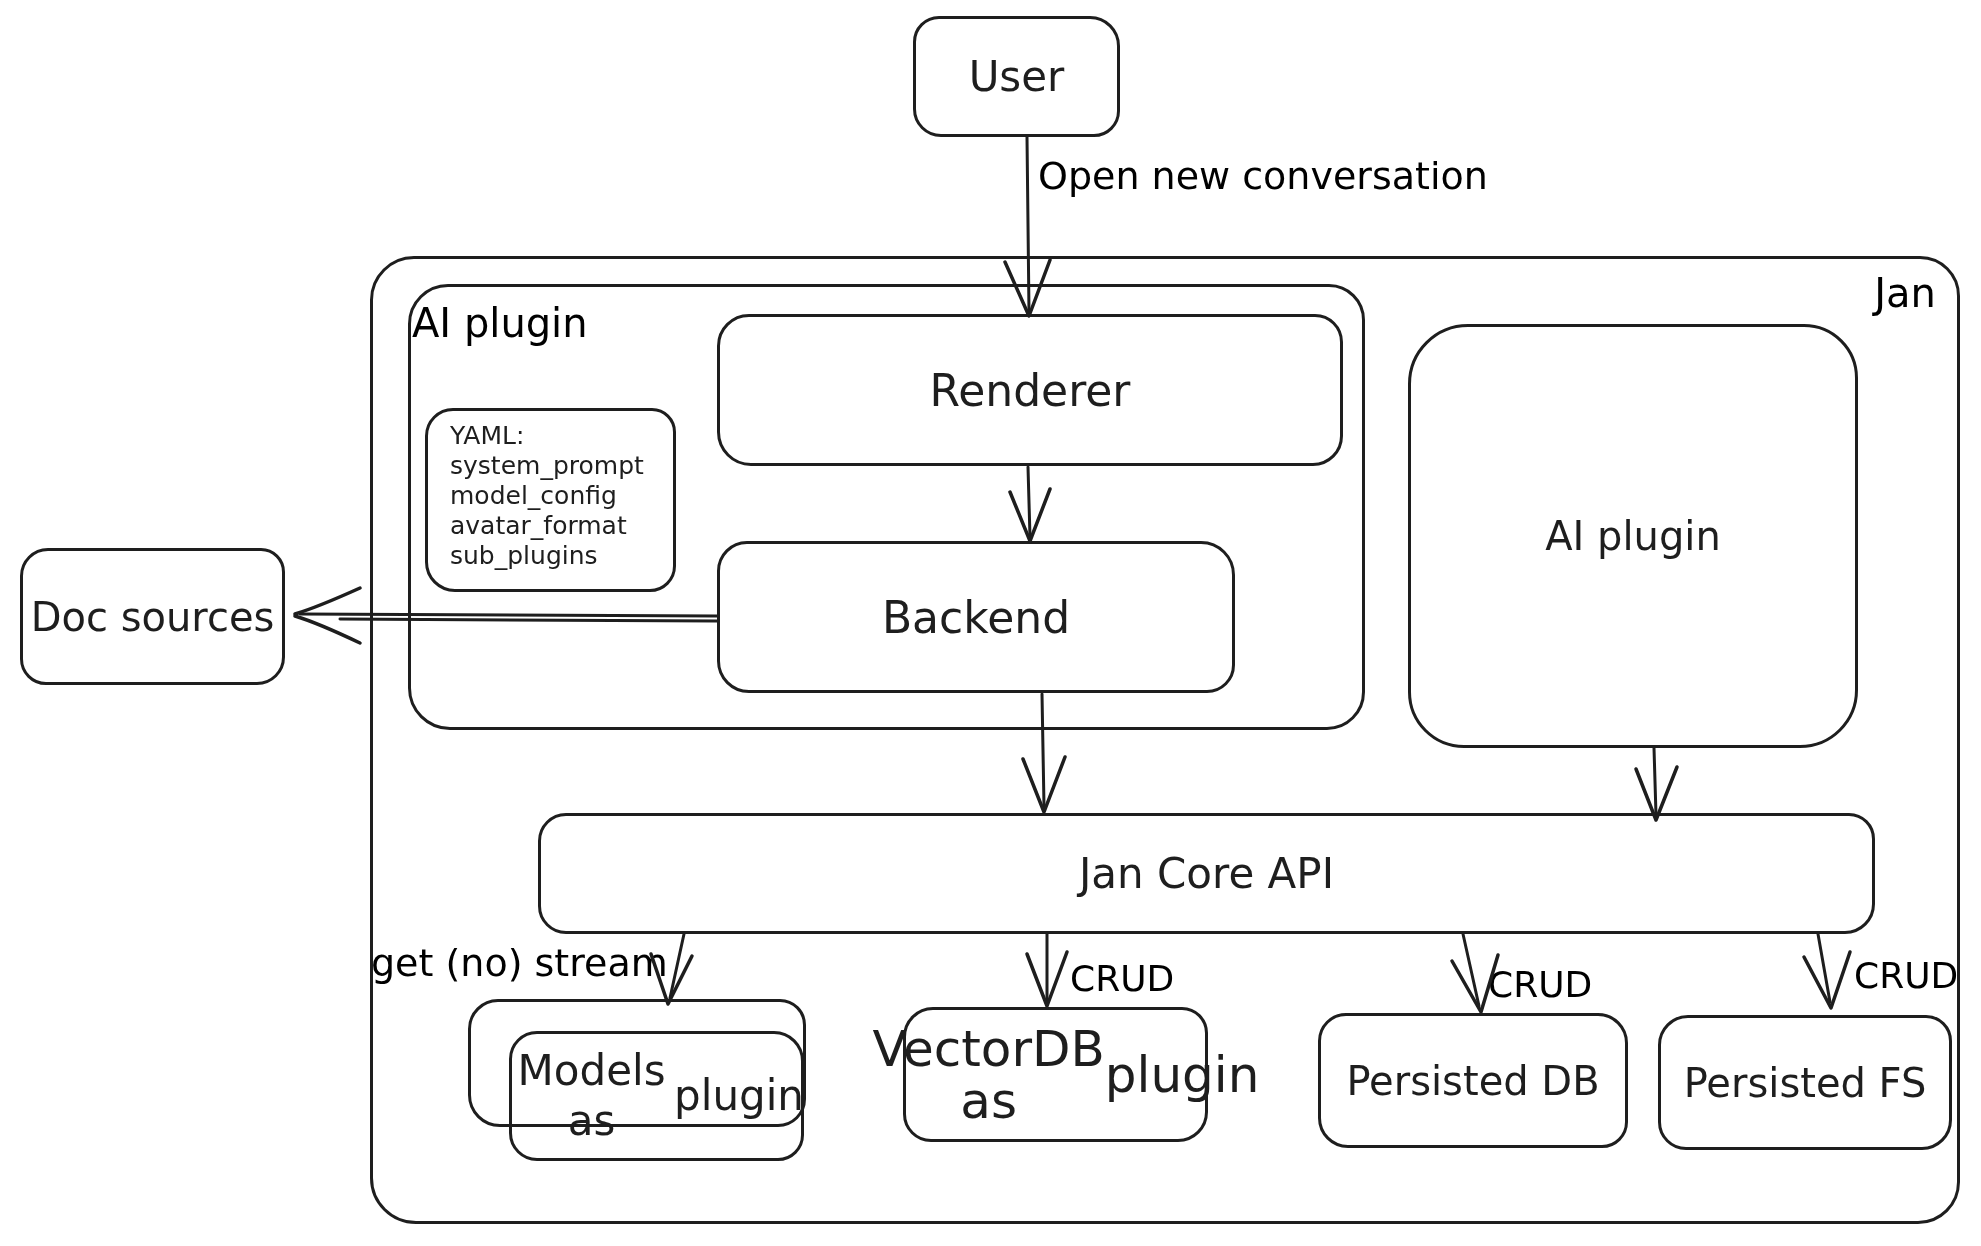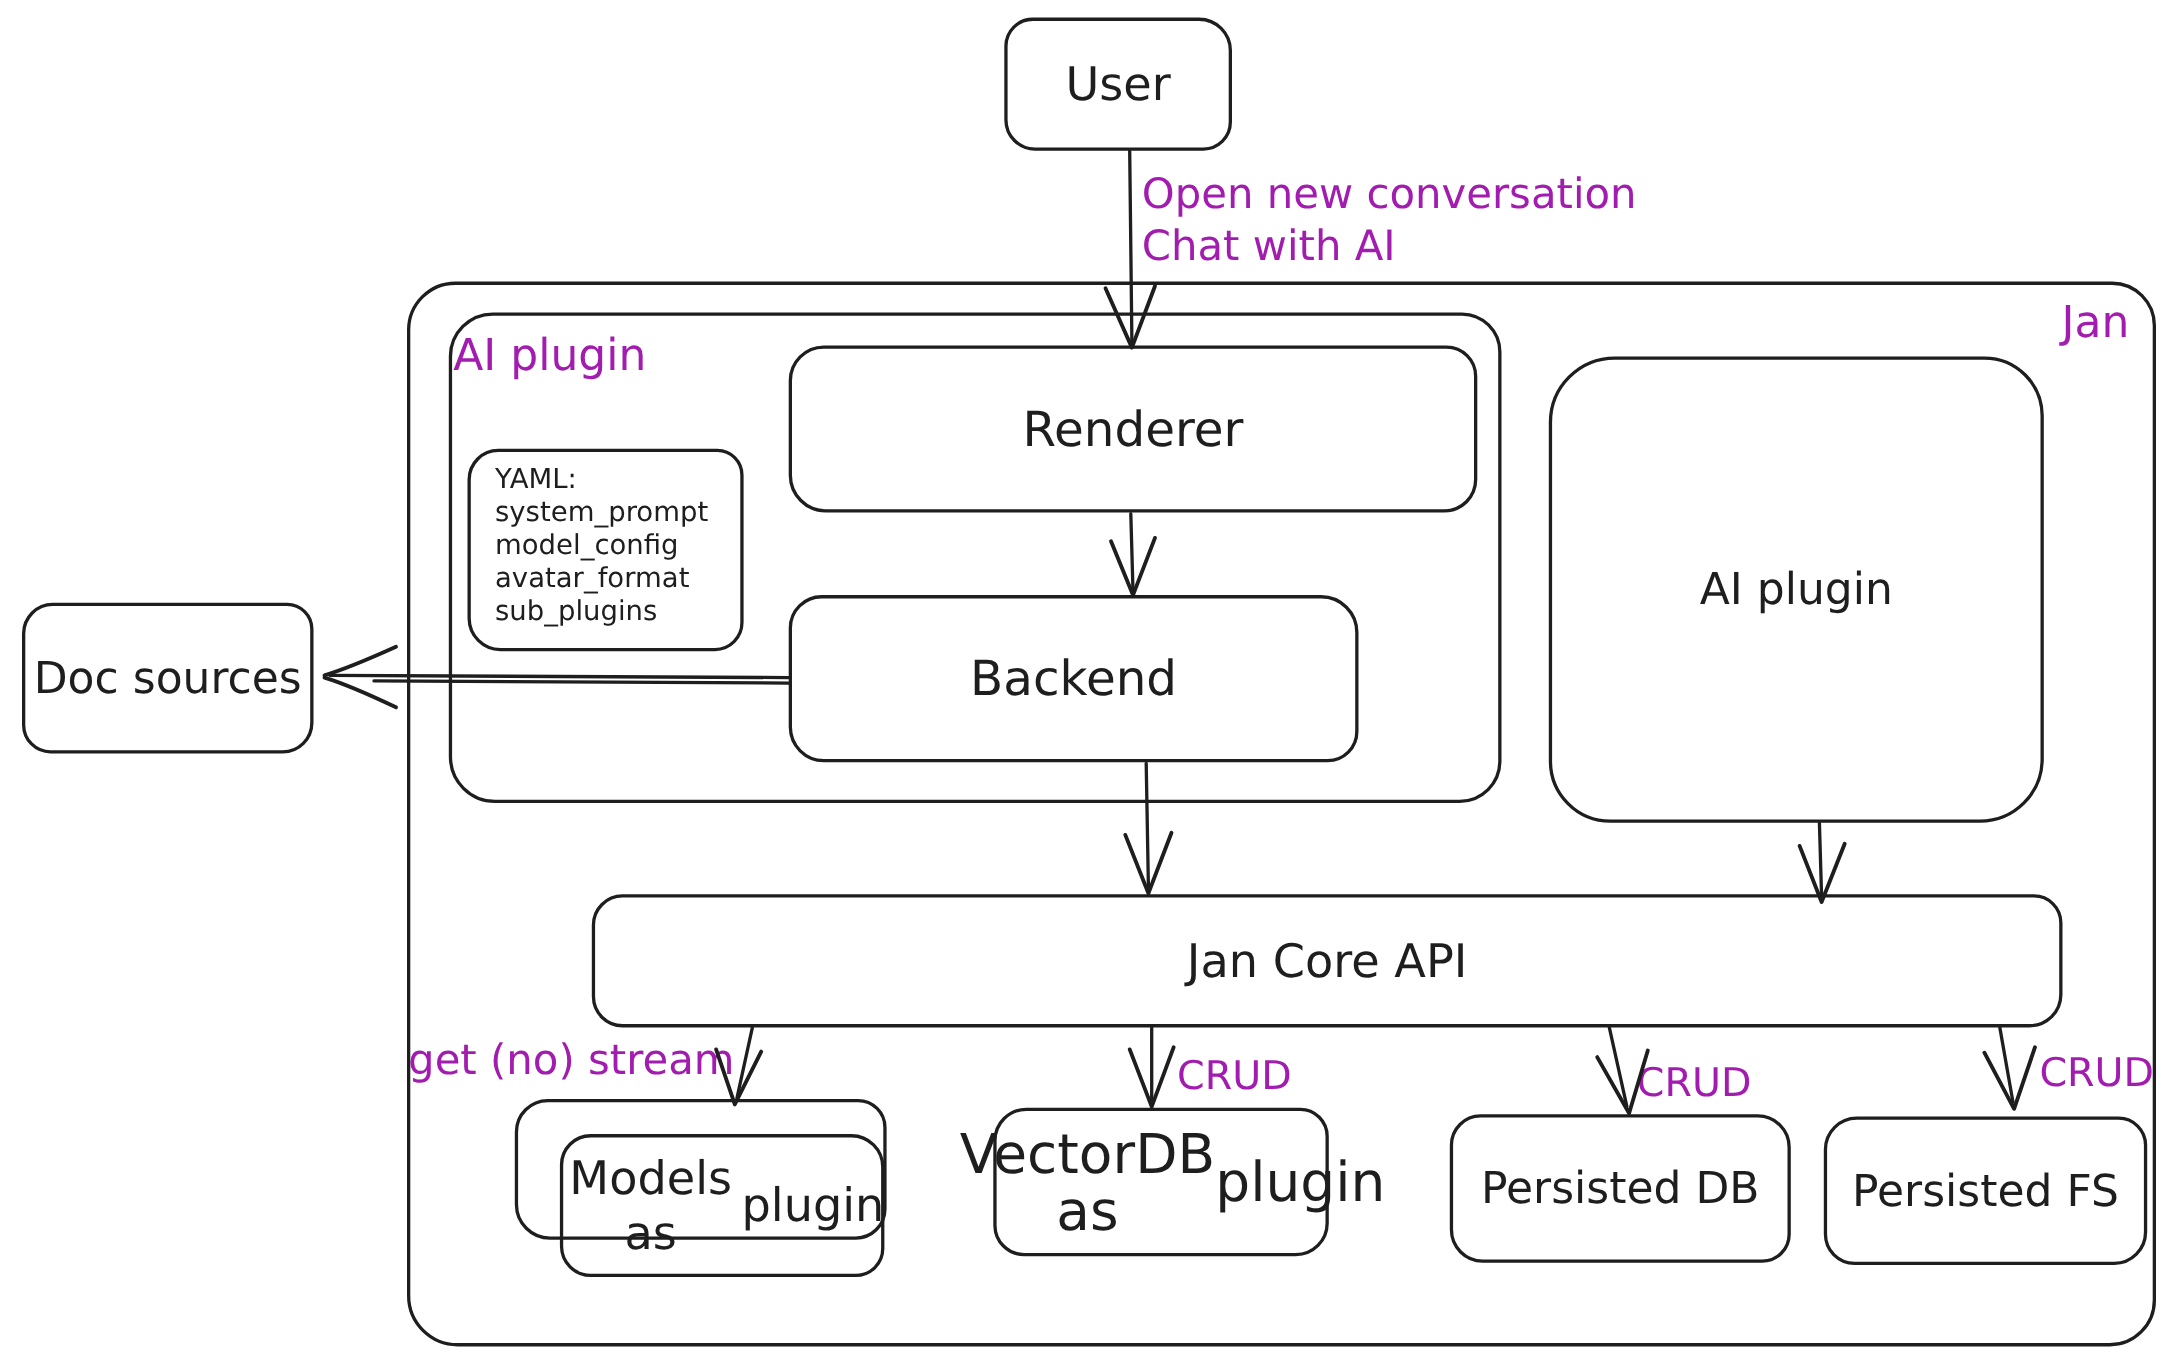--- a/index.html
+++ b/index.html
@@ -29,21 +29,21 @@
     text-align: center;
   }
   .container {
     position: absolute;
     border: 3px solid #1e1e1e;
     background: transparent;
     box-sizing: border-box;
   }
   .lbl {
     position: absolute;
-    color: #a21caf;
+    color: #000000;
     white-space: nowrap;
   }
   .two-line {
     flex-direction: row;
   }
   svg.arrows {
     position: absolute;
     left: 0; top: 0;
     width: 1981px;
     height: 1246px;
@@ -119,21 +119,20 @@
   <div class="box" style="left:1318px; top:1013px; width:310px; height:135px; border-radius:28px 30px 26px 30px; font-size:40px;">
     <span>Persisted DB</span>
   </div>
 
   <div class="box" style="left:1658px; top:1015px; width:294px; height:135px; border-radius:30px 26px 30px 28px; font-size:40px;">
     <span>Persisted FS</span>
   </div>
 
   <div class="lbl" style="left:1038px; top:153px; font-size:38px; line-height:47px; white-space:normal;">
     <div>Open new conversation</div>
-    <div>Chat with AI</div>
   </div>
 
   <div class="lbl" style="left:371px; top:941px; font-size:38px;">get (no) stream</div>
 
   <div class="lbl" style="left:1070px; top:958px; font-size:36px;">CRUD</div>
 
   <div class="lbl" style="left:1488px; top:964px; font-size:36px;">CRUD</div>
 
   <div class="lbl" style="left:1854px; top:955px; font-size:36px;">CRUD</div>
 

